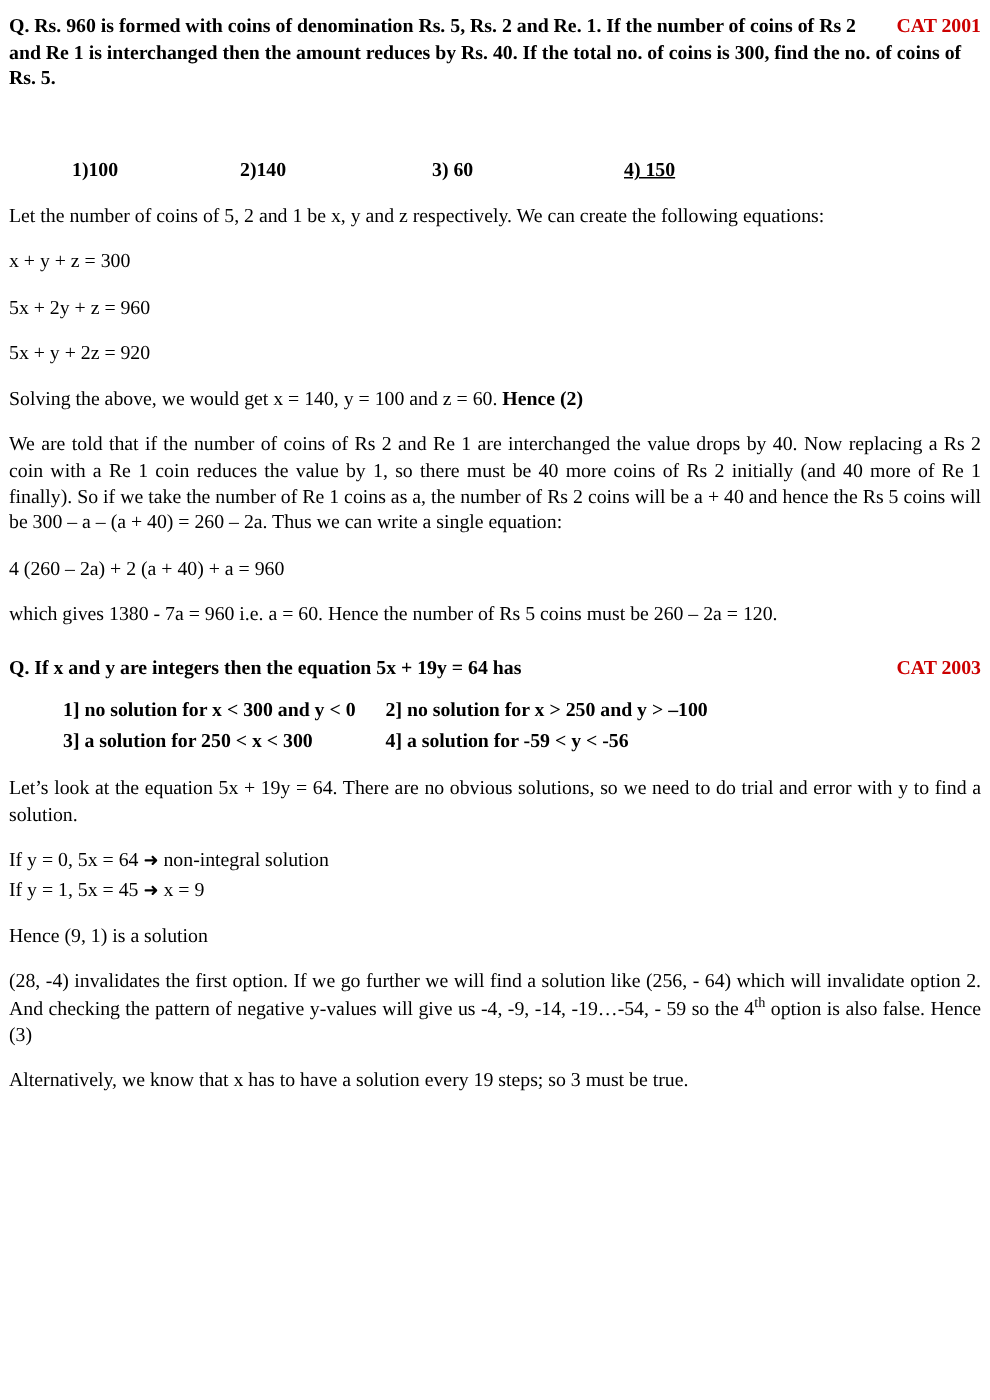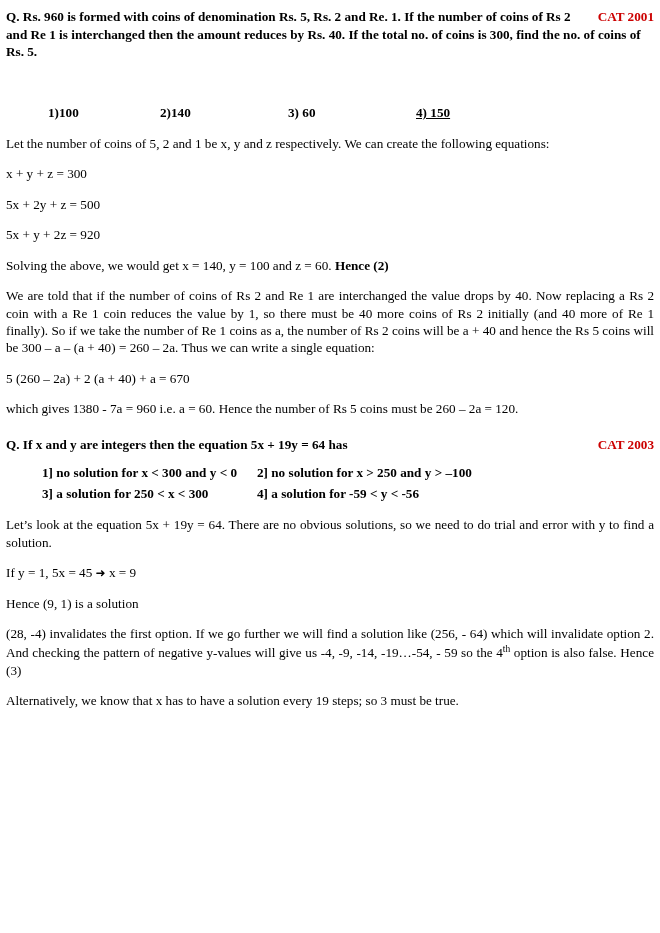--- a/index.html
+++ b/index.html
@@ -99,29 +99,29 @@
   <div class="options-row">
     <span class="opt opt-w1">1)100</span>
     <span class="opt opt-w2">2)140</span>
     <span class="opt opt-w3">3) 60</span>
     <span class="opt opt-w4">4) 150</span>
   </div>
 
   <p class="para">Let the number of coins of 5, 2 and 1 be x, y and z respectively. We can create the following equations:</p>
 
   <p class="eq">x + y + z = 300</p>
-  <p class="eq">5x + 2y + z = 500</p>
+  <p class="eq">5x + 2y + z = 960</p>
   <p class="eq">5x + y + 2z = 920</p>
 
   <p class="para"><span>Solving the above, we would get x = 140, y = 100 and z = 60. </span><b>Hence (2)</b></p>
 
 
   <p class="para">We are told that if the number of coins of Rs 2 and Re 1 are interchanged the value drops by 40. Now replacing a Rs 2 coin with a Re 1 coin reduces the value by 1, so there must be 40 more coins of Rs 2 initially (and 40 more of Re 1 finally). So if we take the number of Re 1 coins as a, the number of Rs 2 coins will be a + 40 and hence the Rs 5 coins will be 300 – a – (a + 40) = 260 – 2a. Thus we can write a single equation:</p>
 
-  <p class="eq">5 (260 – 2a) + 2 (a + 40) + a = 670</p>
+  <p class="eq">4 (260 – 2a) + 2 (a + 40) + a = 960</p>
 
   <p class="para">which gives 1380 - 7a = 960 i.e. a = 60. Hence the number of Rs 5 coins must be 260 – 2a = 120.</p>
 
   <div class="block" style="margin-top:18px;">
     <p class="q-head">
       <span class="tag">CAT 2003</span>
       <span class="q-title-text">Q. If x and y are integers then the equation 5x + 19y = 64 has</span>
     </p>
     <div class="clear"></div>
   </div>
@@ -132,20 +132,21 @@
       <span class="gcell-b">2] no solution for x &gt; 250 and y &gt; –100</span>
     </div>
     <div class="grow">
       <span class="gcell-a">3] a solution for 250 &lt; x &lt; 300</span>
       <span class="gcell-b">4] a solution for -59 &lt; y &lt; -56</span>
     </div>
   </div>
 
   <p class="para">Let’s look at the equation 5x + 19y = 64. There are no obvious solutions, so we need to do trial and error with y to find a solution.</p>
 
+  <p class="tight"><span>If y = 0, 5x = 64 </span><span class="arrow">➜</span><span> non-integral solution</span></p>
 
   <p class="tight-last"><span>If y = 1, 5x = 45 </span><span class="arrow">➜</span><span> x = 9</span></p>
 
   <p class="para">Hence (9, 1) is a solution</p>
 
 
   <p class="para"><span>(28, -4) invalidates the first option. If we go further we will find a solution like (256, - 64) which will invalidate option 2. And checking the pattern of negative y-values will give us -4, -9, -14, -19…-54, - 59 so the 4</span><sup>th</sup><span> option is also false. Hence (3)</span></p>
 
   <p class="para">Alternatively, we know that x has to have a solution every 19 steps; so 3 must be true.</p>
 

